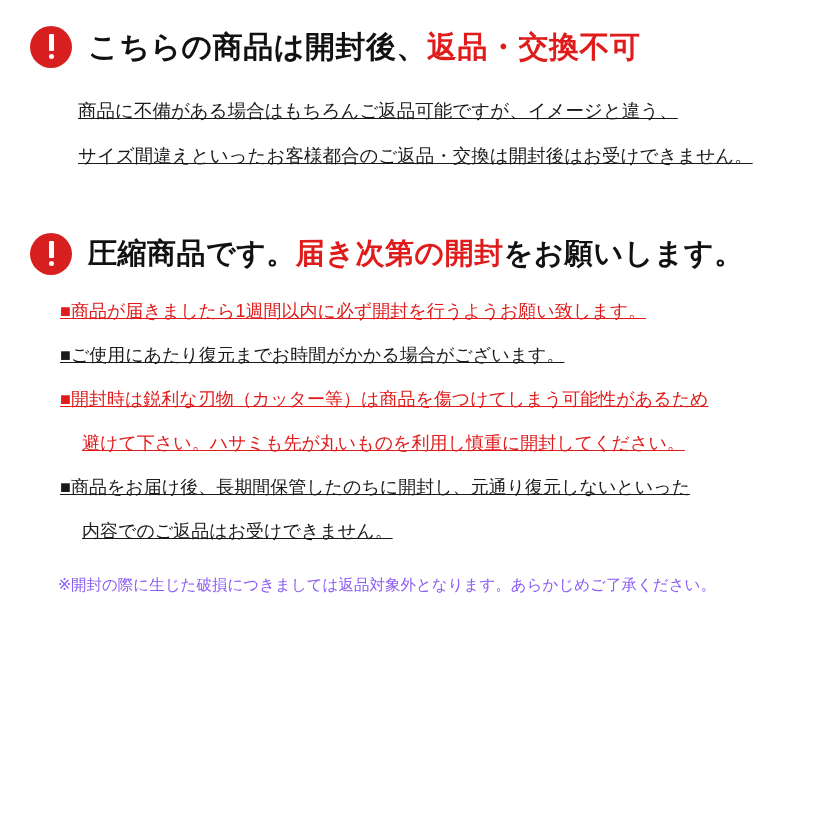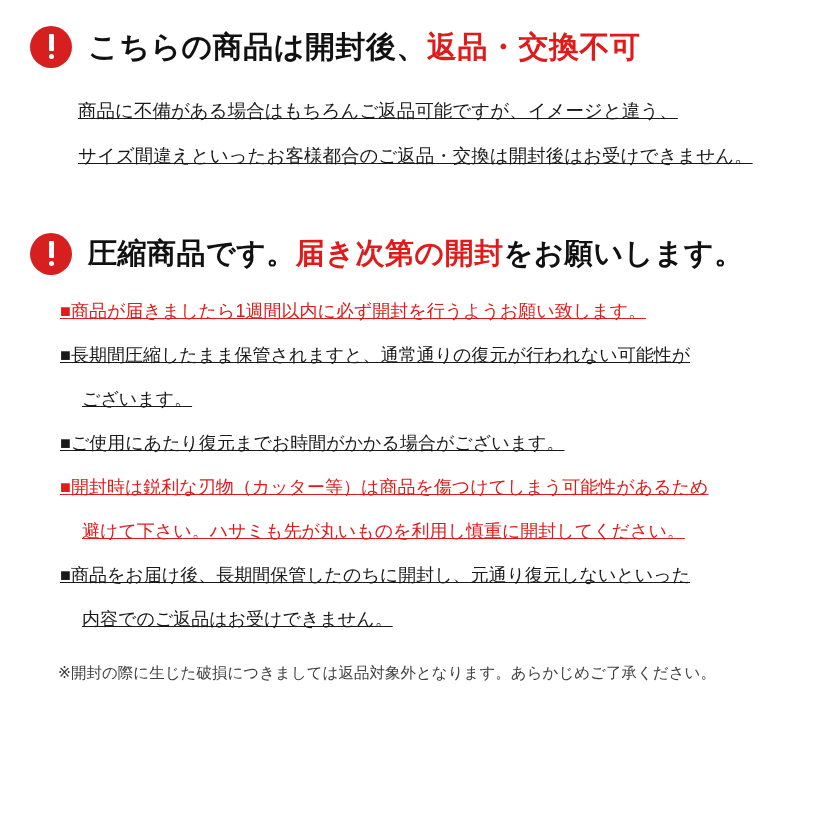--- a/index.html
+++ b/index.html
@@ -111,21 +111,21 @@
   .bullet-item .first {
     display: block;
     white-space: nowrap;
   }
 
   
   .footnote {
     margin-top: 22px;
     padding-left: 28px;
     font-size: 15.5px;
-    color: #404040;
+    color: #8b5cf6;
     white-space: nowrap;
   }
 
   .s1 { margin-top: 4px; }
   .s2 { margin-top: 54px; }
 </style>
 </head>
 <body>
 
 <div class="page">
@@ -149,22 +149,20 @@
     </span>
   </div>
 
   <div class="bullet-list">
 
     <div class="bullet-item red-item">
       <span class="first"><span class="sq">■</span><span>商品が届きましたら1週間以内に必ず開封を行うようお願い致します。</span></span>
     </div>
 
     <div class="bullet-item">
-      <span class="first"><span class="sq">■</span><span>長期間圧縮したまま保管されますと、通常通りの復元が行われない可能性が</span></span>
-      <span class="cont">ございます。</span>
     </div>
 
     <div class="bullet-item">
       <span class="first"><span class="sq">■</span><span>ご使用にあたり復元までお時間がかかる場合がございます。</span></span>
     </div>
 
     <div class="bullet-item red-item">
       <span class="first"><span class="sq">■</span><span>開封時は鋭利な刃物（カッター等）は商品を傷つけてしまう可能性があるため</span></span>
       <span class="cont">避けて下さい。ハサミも先が丸いものを利用し慎重に開封してください。</span>
     </div>

